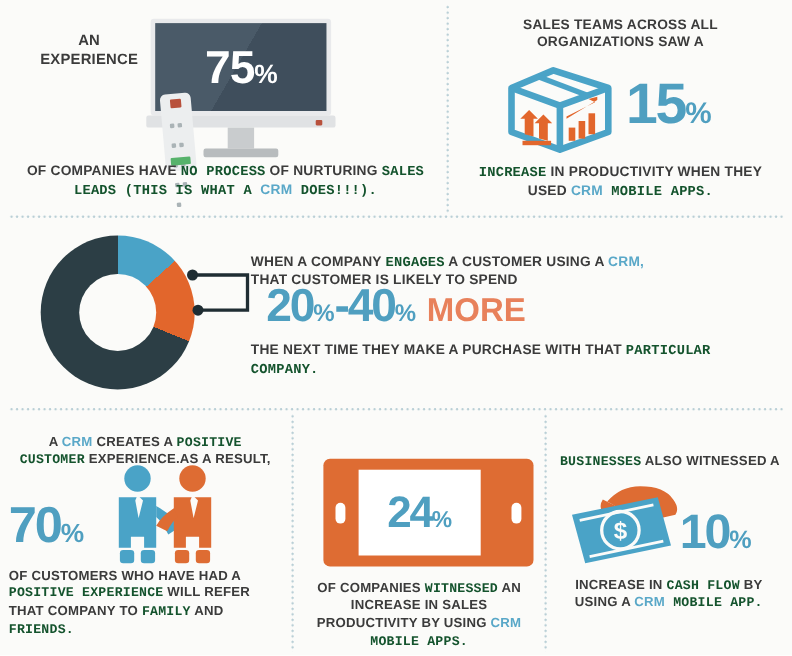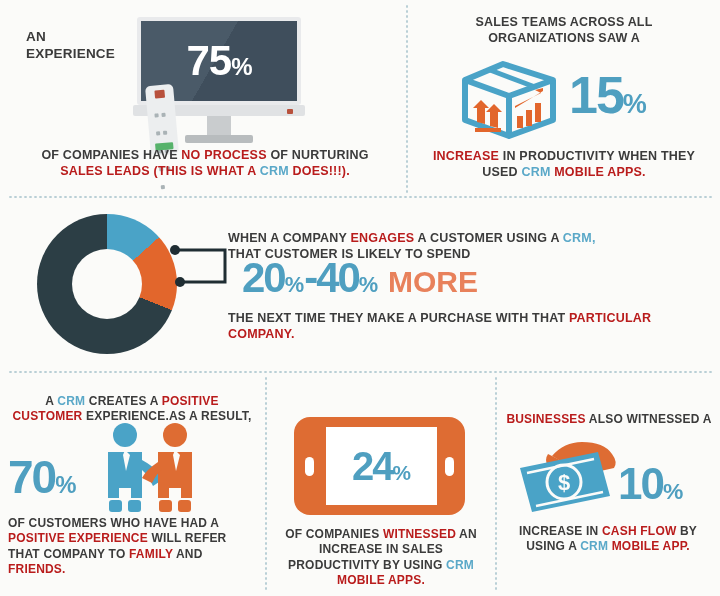--- a/index.html
+++ b/index.html
@@ -30,37 +30,37 @@
   }
 
   
   .cap {
     font-weight: bold;
     color: #3b3b3b;
     letter-spacing: 0.2px;
     line-height: 1.28;
     text-align: center;
   }
-  .or { color: #b91c1c; }
+  .or { color: #14532d; font-family: Liberation Mono, monospace; }
   .bl { color: #5aa8c8; }
   .dk { color: #3b3b3b; }
 
   .bignum {
     font-weight: bold;
     color: #4f9fc0;
     line-height: 0.92;
     letter-spacing: -2px;
   }
   .bignum .pct { font-size: 0.52em; letter-spacing: 0; }
 
   
   #panel-1 { position: absolute; left: 0; top: 0; width: 406px; height: 196px; }
   #p1-lead {
     position: absolute; left: 26px; top: 28px; width: 110px;
-    font-size: 13.5px; text-align: left;
+    font-size: 13.5px; text-align: center;
   }
   #monitor { position: absolute; left: 133px; top: 17px; width: 172px; height: 123px; }
   #monitor-screen {
     position: absolute; left: 4px; top: 0; width: 164px; height: 88px;
     background: linear-gradient(120deg, #4a5a68 0%, #4a5a68 48%, #3f4e5c 48%, #3f4e5c 100%);
     border: 4px solid #e9eaec;
     border-radius: 3px;
     display: flex; align-items: center; justify-content: center;
   }
   #monitor-value {
@@ -137,22 +137,22 @@
   
   #panel-4 { position: absolute; left: 0; top: 372px; width: 265px; height: 224px; padding-left: 33px; }
   #p4-head { position: absolute; left: 12px; top: 22px; width: 240px; font-size: 12px; }
   #people { position: absolute; left: 90px; top: 50px; }
   #p4-value { position: absolute; left: 8px; top: 84px; font-size: 46px; }
   #p4-caption { position: absolute; left: 8px; top: 144px; width: 248px; font-size: 12px; text-align: left; }
 
   
   #panel-5 { position: absolute; left: 266px; top: 372px; width: 229px; height: 224px; }
   #phone {
-    position: absolute; left: 28px; top: 45px; width: 171px; height: 98px;
-    background: #de6c33; border-radius: 16px;
+    position: absolute; left: 28px; top: 45px; width: 191px; height: 98px;
+    background: #de6c33; border-radius: 6px;
   }
   #phone-screen {
     position: absolute; left: 32px; top: 10px; width: 111px; height: 78px;
     background: #ffffff;
     display: flex; align-items: center; justify-content: center;
   }
   #phone-value { font-size: 40px; }
   #phone .btn-l, #phone .btn-r {
     position: absolute; top: 40px; width: 9px; height: 19px;
     background: #ffffff; border-radius: 5px;

